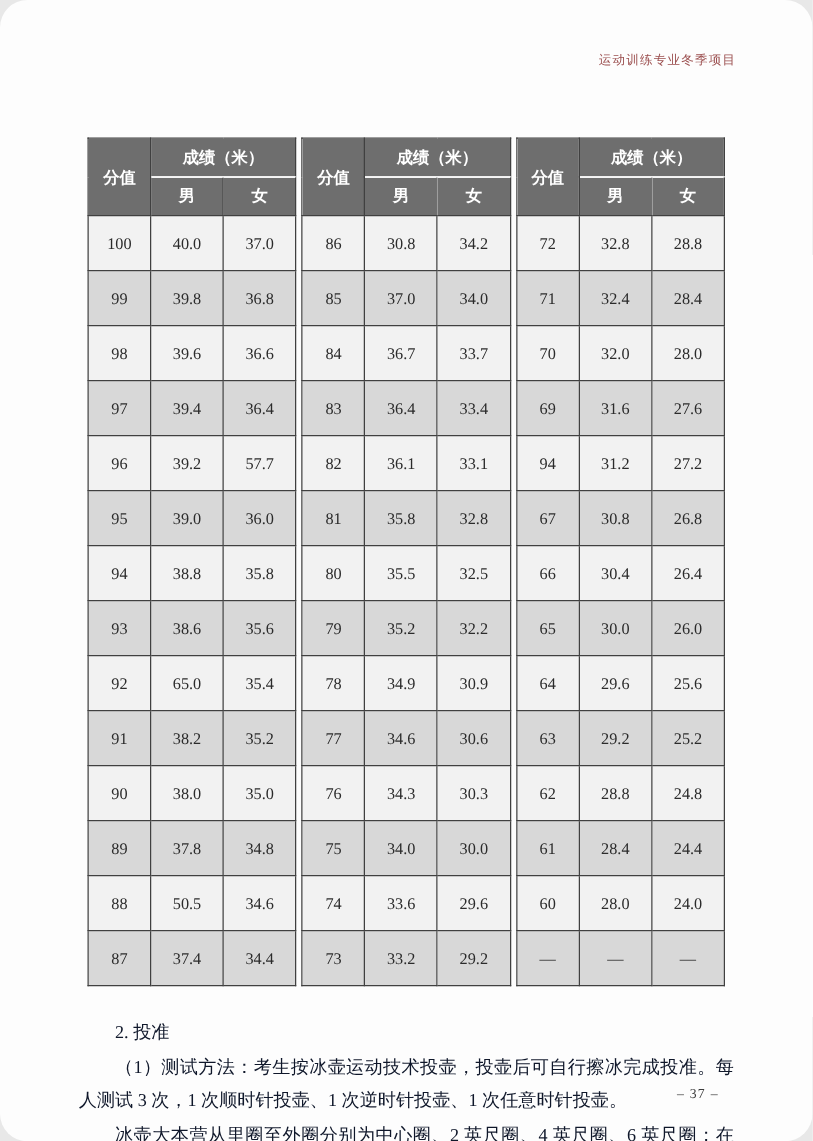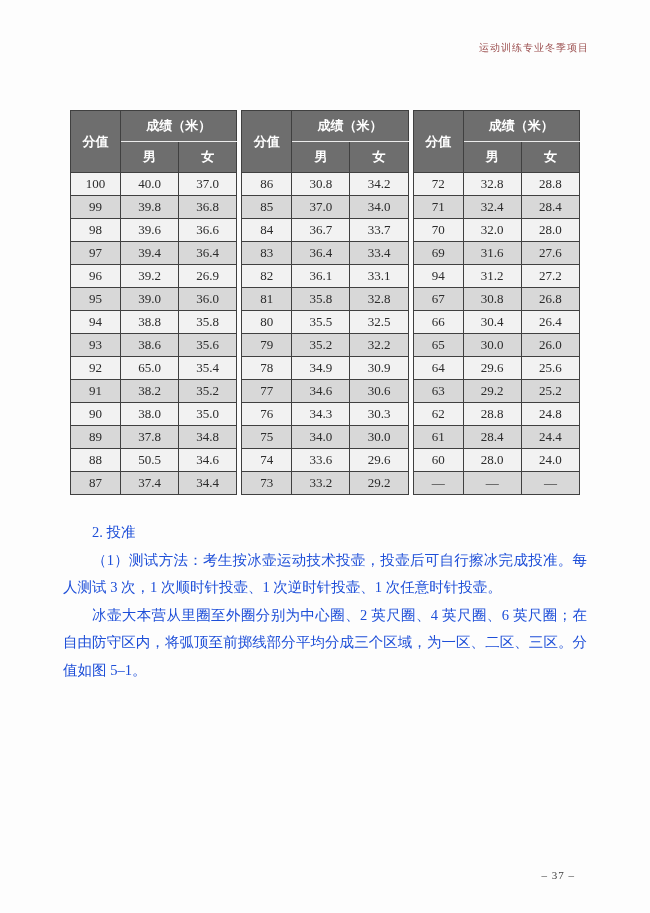--- a/index.html
+++ b/index.html
@@ -4,20 +4,21 @@
 <style>
   html,body{margin:0;padding:0;background:#e8e8e8;}
   .page{
     position:relative;
     width:650px;height:913px;
     margin:0 auto;
     background:#fdfdfd;
     font-family:"Liberation Serif","DejaVu Serif",serif;
     color:#1a1a1a;
     overflow:hidden;
+    border-radius:22px;
   }
   .doc-header{
     position:absolute;top:41px;right:61px;
     font-size:10px;letter-spacing:1px;
     color:#9c5050;
     font-family:"Liberation Serif","DejaVu Serif",serif;
   }
   .main{padding-top:97px;}
   .table-title{
     text-align:center;
@@ -47,39 +48,39 @@
   table.grp col.c-score{width:50px;}
   table.grp thead tr{height:31px;}
   table.grp thead th{
     background:#6e6e6e;
     color:#ffffff;
     font-family:"Liberation Sans","DejaVu Sans",sans-serif;
     font-weight:bold;
     font-size:13px;
   }
   table.grp thead th.th-result{border-bottom:1px solid #ededed;margin-left:44px;}
-  table.grp tbody tr{height:23px;padding-left:45px;}
+  table.grp tbody tr{height:44px;padding-left:45px;}
   table.grp tbody tr:nth-child(odd){background:#f2f2f2;}
   table.grp tbody tr:nth-child(even){background:#d8d8d8;}
   table.grp tbody td{
     font-size:13px;
     color:#2b2b2b;
     font-family:"Liberation Serif","DejaVu Serif",serif;
   }
   .text-block{
     width:524px;
     margin:24px auto 0 auto;
   }
   .text-block p{
     margin:0;
     font-size:14.5px;
     line-height:27.5px;
     text-align:justify;
     text-indent:2em;
-    color:#1d4ed8;
+    color:#0f172a;
   }
   .page-number{
     position:absolute;
     bottom:32px;
     right:75px;
     font-size:11px;
     color:#3c3c3c;
     letter-spacing:1px;
   }
 </style>
@@ -128,21 +129,21 @@
               <td>36.6</td>
             </tr>
             <tr>
               <td>97</td>
               <td>39.4</td>
               <td>36.4</td>
             </tr>
             <tr>
               <td>96</td>
               <td>39.2</td>
-              <td>26.9</td>
+              <td>57.7</td>
             </tr>
             <tr>
               <td>95</td>
               <td>39.0</td>
               <td>36.0</td>
             </tr>
             <tr>
               <td>94</td>
               <td>38.8</td>
               <td>35.8</td>

